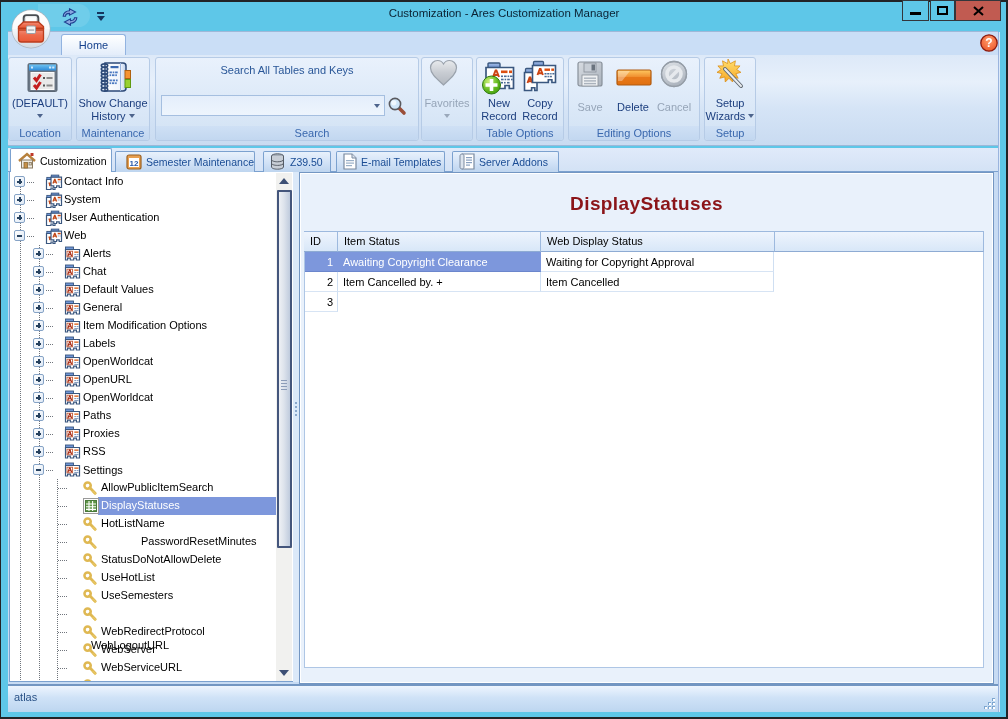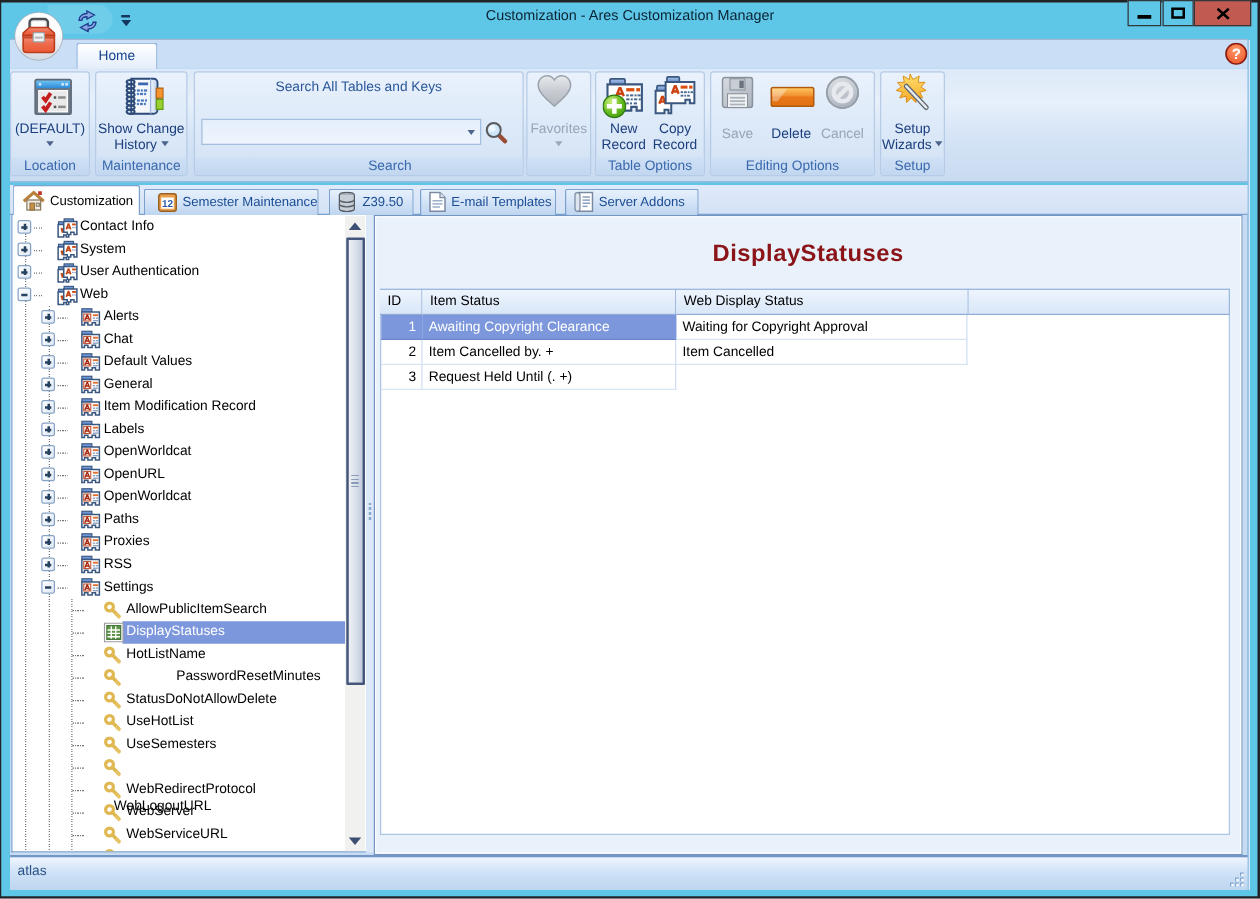--- a/index.html
+++ b/index.html
@@ -537,21 +537,21 @@
   <svg class="abs" style="left:54px;top:146px;" width="17" height="16" viewBox="0 0 17 16">
         <rect x="1.5" y="1" width="8" height="2.5" fill="#6f96d8" stroke="#3a577f" stroke-width="0.9"></rect>
         <path d="M1.5 3.5 L15.5 3.5 L15.5 14 L12.4 14 L12.4 12.2 L9.7 12.2 L9.7 14 L6.3 14 L6.3 12.2 L3.6 12.2 L3.6 14 L1.5 14 Z" fill="#fff" stroke="#3a577f" stroke-width="1.2"></path>
         <rect x="3" y="5.2" width="5.6" height="5.6" fill="#fff" stroke="#c05838" stroke-width="0.9"></rect>
         <path d="M3.9 10.2 L5.6 5.9 L6.0 5.9 L7.7 10.2 M4.6 8.8 L7.0 8.8" fill="none" stroke="#a82810" stroke-width="1.1"></path>
         <rect x="10.3" y="5.4" width="4.2" height="1.5" fill="#e07030"></rect>
         <rect x="10.3" y="8" width="1.8" height="1.1" fill="#8aa0c0"></rect>
         <rect x="12.7" y="8" width="1.8" height="1.1" fill="#8aa0c0"></rect>
         <rect x="10.3" y="10" width="4.2" height="1.1" fill="#8aa0c0"></rect>
       </svg>
-  <div class="trow" style="left:73px;top:147px;">Item Modification Record</div>
+  <div class="trow" style="left:73px;top:147px;">Item Modification Options</div>
   <div class="hdot" style="left:36px;top:172px;width:8px;"></div>
   <div class="expb" style="left:23px;top:166px;">
         <i></i>
         <b></b>
       </div>
   <svg class="abs" style="left:54px;top:164px;" width="17" height="16" viewBox="0 0 17 16">
         <rect x="1.5" y="1" width="8" height="2.5" fill="#6f96d8" stroke="#3a577f" stroke-width="0.9"></rect>
         <path d="M1.5 3.5 L15.5 3.5 L15.5 14 L12.4 14 L12.4 12.2 L9.7 12.2 L9.7 14 L6.3 14 L6.3 12.2 L3.6 12.2 L3.6 14 L1.5 14 Z" fill="#fff" stroke="#3a577f" stroke-width="1.2"></path>
         <rect x="3" y="5.2" width="5.6" height="5.6" fill="#fff" stroke="#c05838" stroke-width="0.9"></rect>
         <path d="M3.9 10.2 L5.6 5.9 L6.0 5.9 L7.7 10.2 M4.6 8.8 L7.0 8.8" fill="none" stroke="#a82810" stroke-width="1.1"></path>
@@ -787,21 +787,20 @@
 
   <div class="cell cellsel" style="left:305px;top:252px;width:33px;text-align:right;padding-right:4px;">1</div>
   <div class="cell cellsel" style="left:338px;top:252px;width:203px;">Awaiting Copyright Clearance</div>
   <div class="cell" style="left:541px;top:252px;width:233px;">Waiting for Copyright Approval</div>
 
   <div class="cell" style="left:305px;top:272px;width:33px;text-align:right;padding-right:4px;">2</div>
   <div class="cell" style="left:338px;top:272px;width:203px;">Item Cancelled by. +</div>
   <div class="cell" style="left:541px;top:272px;width:233px;">Item Cancelled</div>
 
   <div class="cell" style="left:305px;top:292px;width:33px;text-align:right;padding-right:4px;">3</div>
-  <div class="cell" style="left:338px;top:292px;width:203px;">Request Held Until (. +)</div>
 
   <div id="sline"></div>
   <div id="statusbar">
       <span style="position:absolute;left:6px;top:5px;">atlas</span>
     <svg class="abs" style="right:2px;bottom:2px;" width="14" height="14" viewBox="0 0 14 14">
       <g fill="#7ea6cf">
           <rect x="10" y="2" width="3" height="3"></rect>
           <rect x="10" y="6" width="3" height="3"></rect>
           <rect x="6" y="6" width="3" height="3"></rect>
           <rect x="10" y="10" width="3" height="3"></rect>

